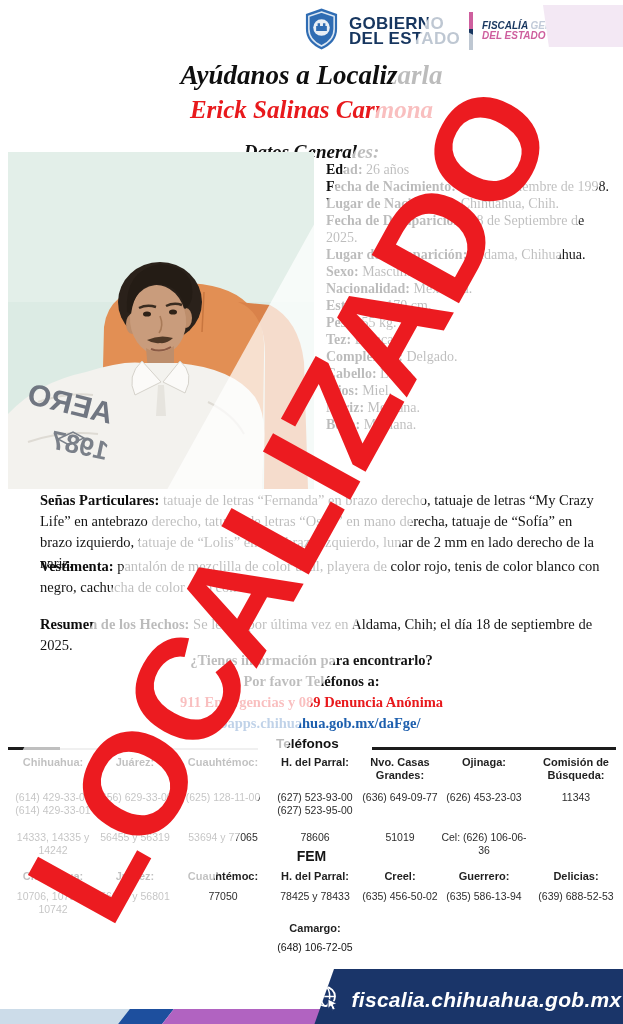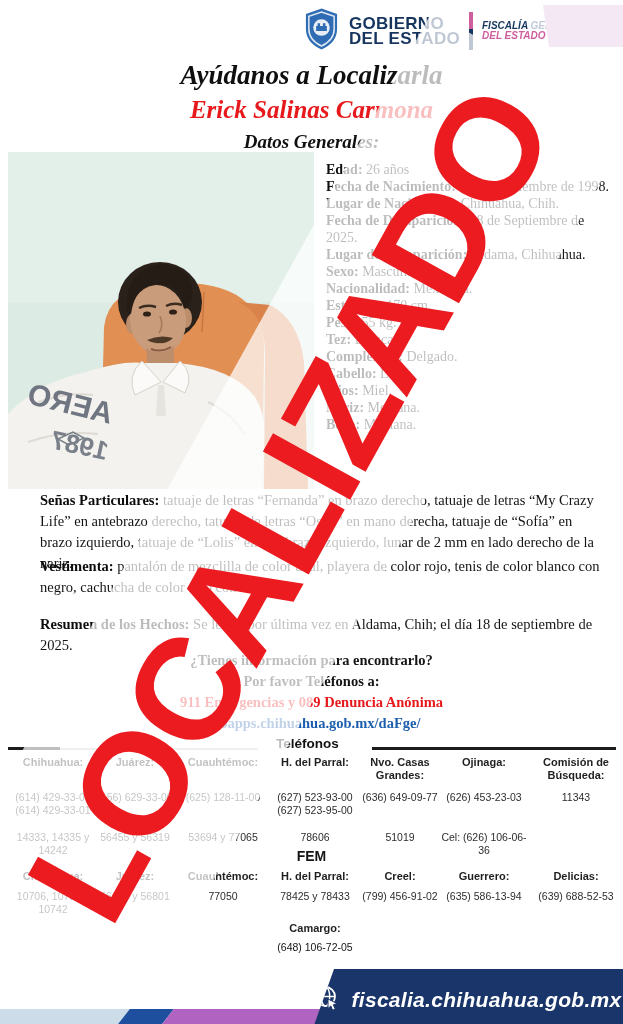--- a/index.html
+++ b/index.html
@@ -14,21 +14,21 @@
   .fisc{font-family:"Liberation Sans",sans-serif;font-style:italic;font-weight:bold;
         font-size:10px;line-height:10.5px;}
   .fisc .f1{color:#17365f;} .fisc .f1l{color:#c2cbd9;} .fisc .f2{color:#ce5f9e;}
   .deco-pink{position:absolute;top:5px;right:0;width:80px;height:42px;background:#f3e8f4;
              transform:skewX(8deg);transform-origin:top;}
 
   
   .titles{position:absolute;left:0;right:0;top:60px;text-align:center;font-style:italic;}
   .t-help{font-size:27px;font-weight:bold;color:#0f0f0f;line-height:30px;}
   .t-name{font-size:25px;font-weight:bold;color:#e8191c;line-height:28px;margin-top:6px;}
-  .t-sec{font-size:19px;font-weight:bold;color:#111;line-height:22px;margin-top:7px;}
+  .t-sec{font-size:19px;font-weight:bold;color:#111;line-height:22px;margin-top:17px;}
 
   
   .photo{position:absolute;left:8px;top:152px;width:306px;height:337px;}
 
   
   .fields{position:absolute;left:326px;top:161px;width:293px;font-size:14px;line-height:17px;}
   .field b{color:#0e0e0e;}
 
   
   .para{position:absolute;left:40px;width:562px;font-size:14.5px;line-height:21px;}
@@ -237,21 +237,21 @@
   <div class="fem-col" style="left:175px">
     <div class="colname">Cuauhtémoc:</div>
     <div class="vala">77050</div>
   </div>
   <div class="fem-col" style="left:267px">
     <div class="colname">H. del Parral:</div>
     <div class="vala">78425 y 78433</div>
   </div>
   <div class="fem-col" style="left:352px">
     <div class="colname">Creel:</div>
-    <div class="vala">(799) 456-91-02</div>
+    <div class="vala">(635) 456-50-02</div>
   </div>
   <div class="fem-col" style="left:436px">
     <div class="colname">Guerrero:</div>
     <div class="vala">(635) 586-13-94</div>
   </div>
   <div class="fem-col" style="left:528px">
     <div class="colname">Delicias:</div>
     <div class="vala">(639) 688-52-53</div>
   </div>
   <div class="camargo">

